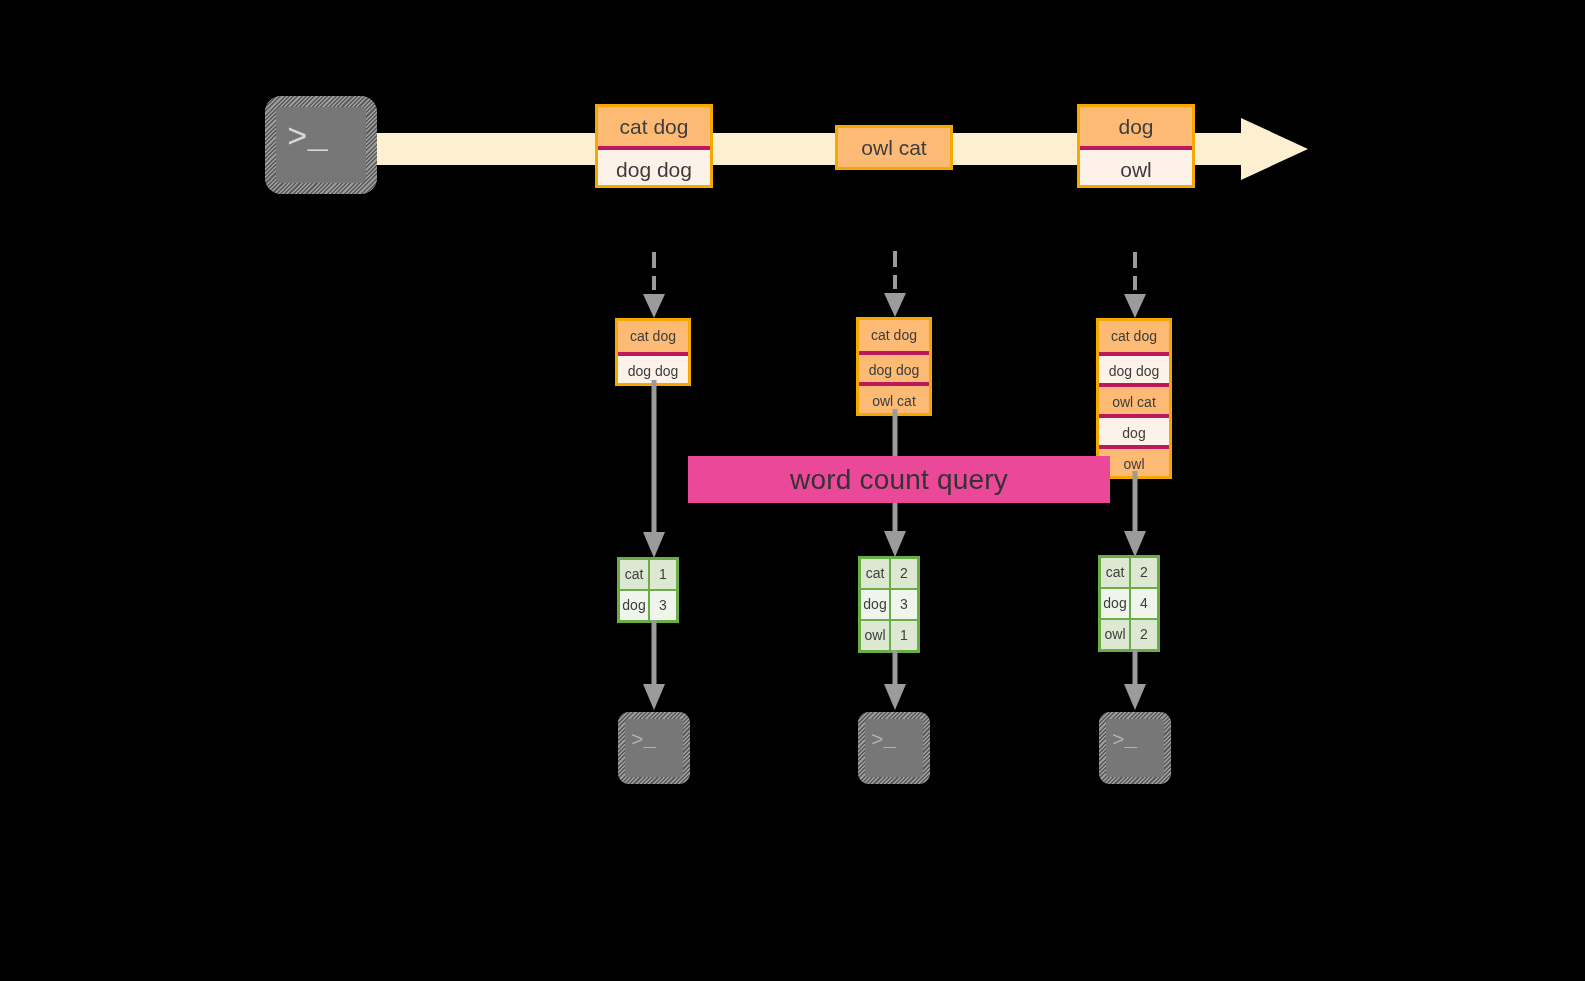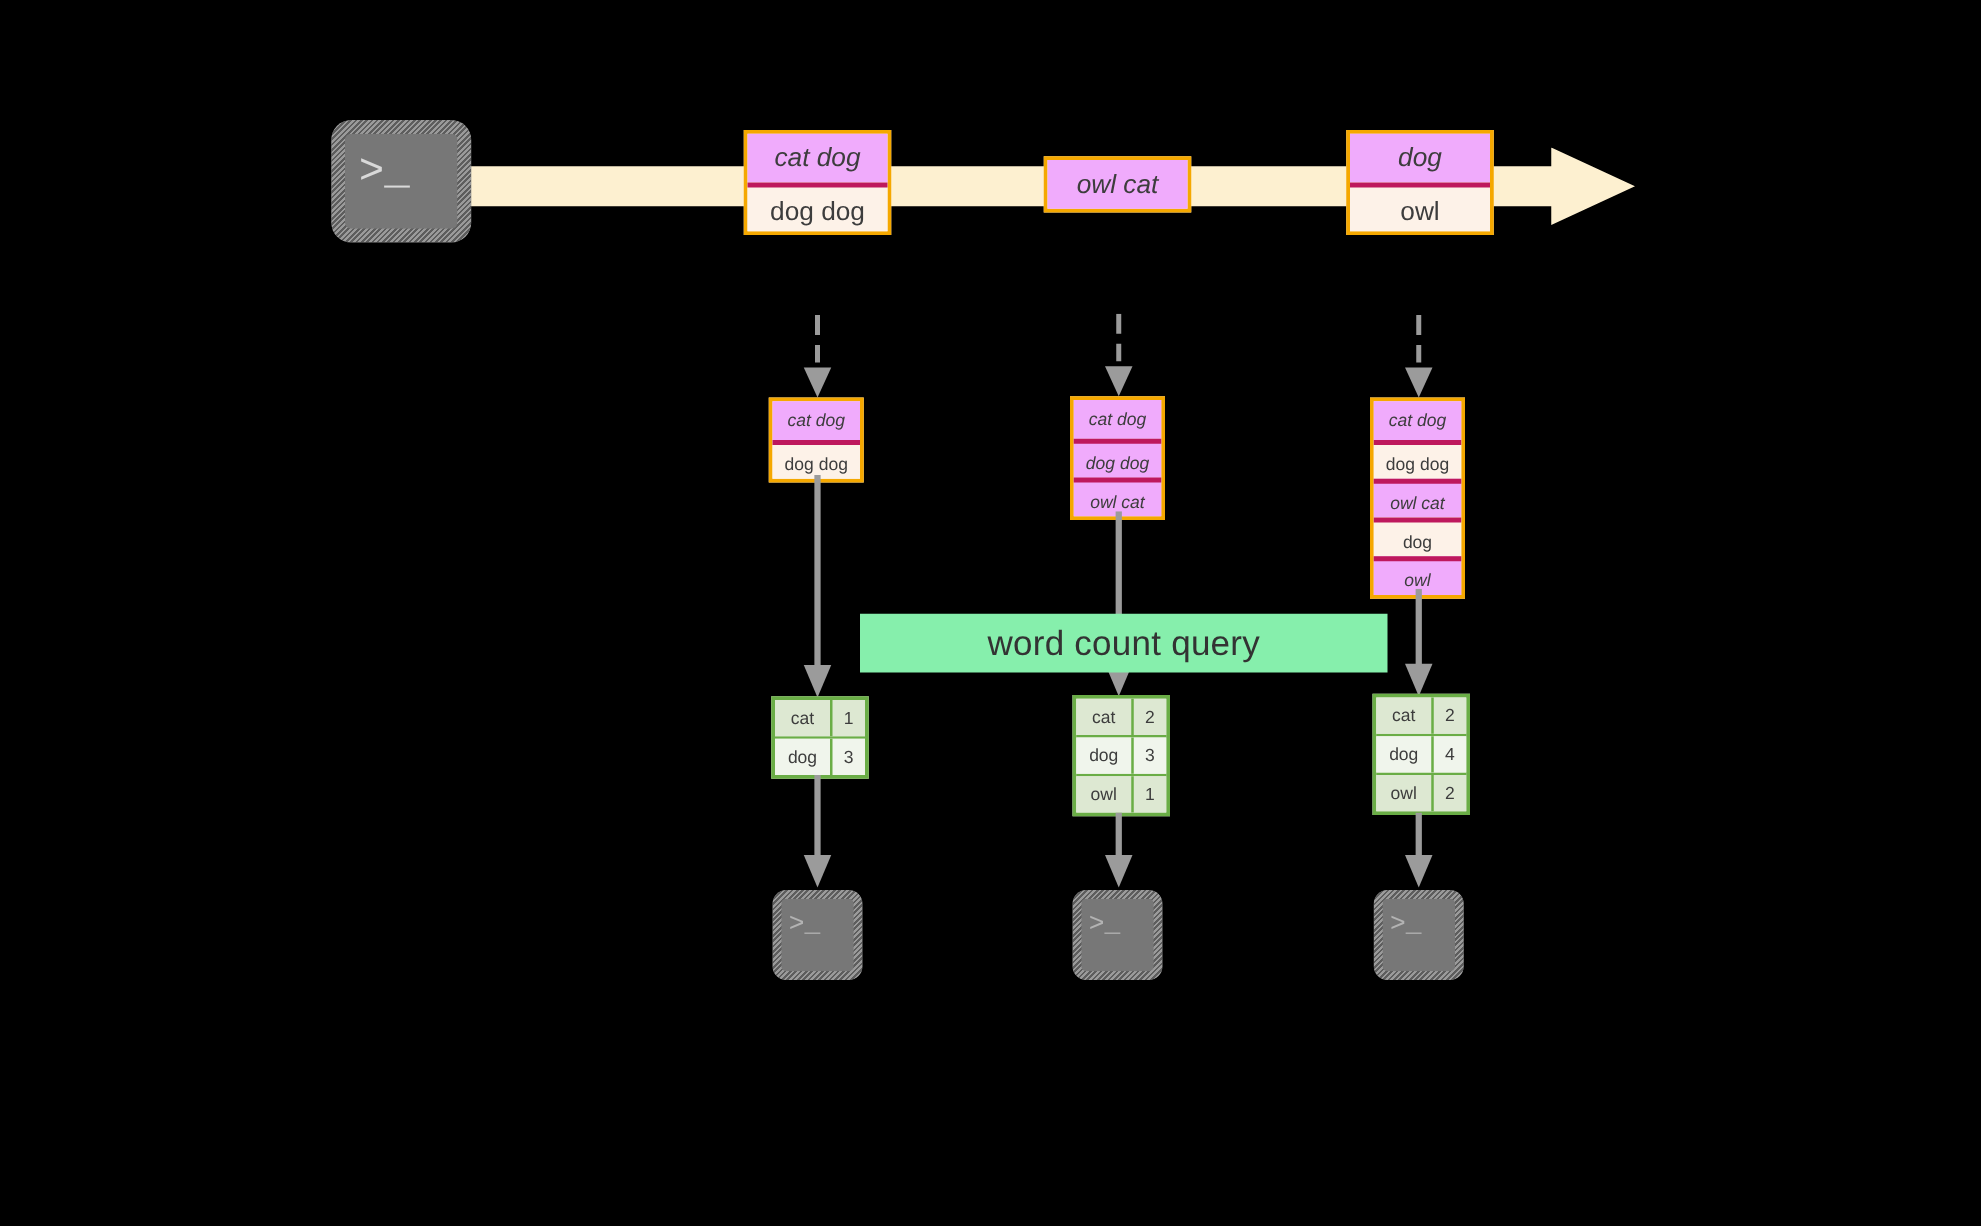--- a/index.html
+++ b/index.html
@@ -94,21 +94,21 @@
     background: #fdf0e2;
   }
   .evt-row {
     box-sizing: border-box;
     color: #3d3d3d;
     text-align: center;
     white-space: nowrap;
     overflow: hidden;
   }
   .evt-row + .evt-row { border-top: 4px solid #be185d; }
-  .evt-row.shade-a { background: #f0abfc; font-style: italic; }
+  .evt-row.shade-a { background: #fdba74; }
   .evt-row.shade-b { background: #fdf2e8; }
 
   
   .evt-box.big .evt-row {
     height: 39px;
     line-height: 39px;
     font-size: 21px;
   }
   #evt-0 { left: 595px; top: 104px; width: 118px; }
   #evt-1 { left: 835px; top: 125px; width: 118px; }
@@ -137,42 +137,41 @@
   .res-row + .res-row { border-top: 2px solid #6aad46; }
   .res-cell {
     box-sizing: border-box;
     height: 29px;
     line-height: 29px;
     font-size: 14px;
     color: #3d3d3d;
     text-align: center;
     white-space: nowrap;
   }
-  .res-cell.word { width: 44px; }
+  .res-cell.word { width: 28px; }
   .res-cell.count { width: 28px; border-left: 2px solid #6aad46; }
   .res-row.shade-a .res-cell { background: #dde8d2; }
   .res-row.shade-b .res-cell { background: #f0f5ec; }
 
   #res-0 { left: 617px; top: 557px; }
   #res-1 { left: 858px; top: 556px; }
   #res-2 { left: 1098px; top: 555px; }
 
   
   .conn { position: absolute; }
 
   
   #query-banner {
     position: absolute;
     left: 688px; top: 456px;
     width: 422px; height: 47px;
-    background: #86efac;
+    background: #ec4899;
     display: flex;
     align-items: center;
     justify-content: center;
-    margin-top: 35px;
   }
   #query-banner .txt {
     font-size: 28px;
     color: #333333;
     white-space: nowrap;
     letter-spacing: .2px;
   }
 </style>
 </head>
 <body>

